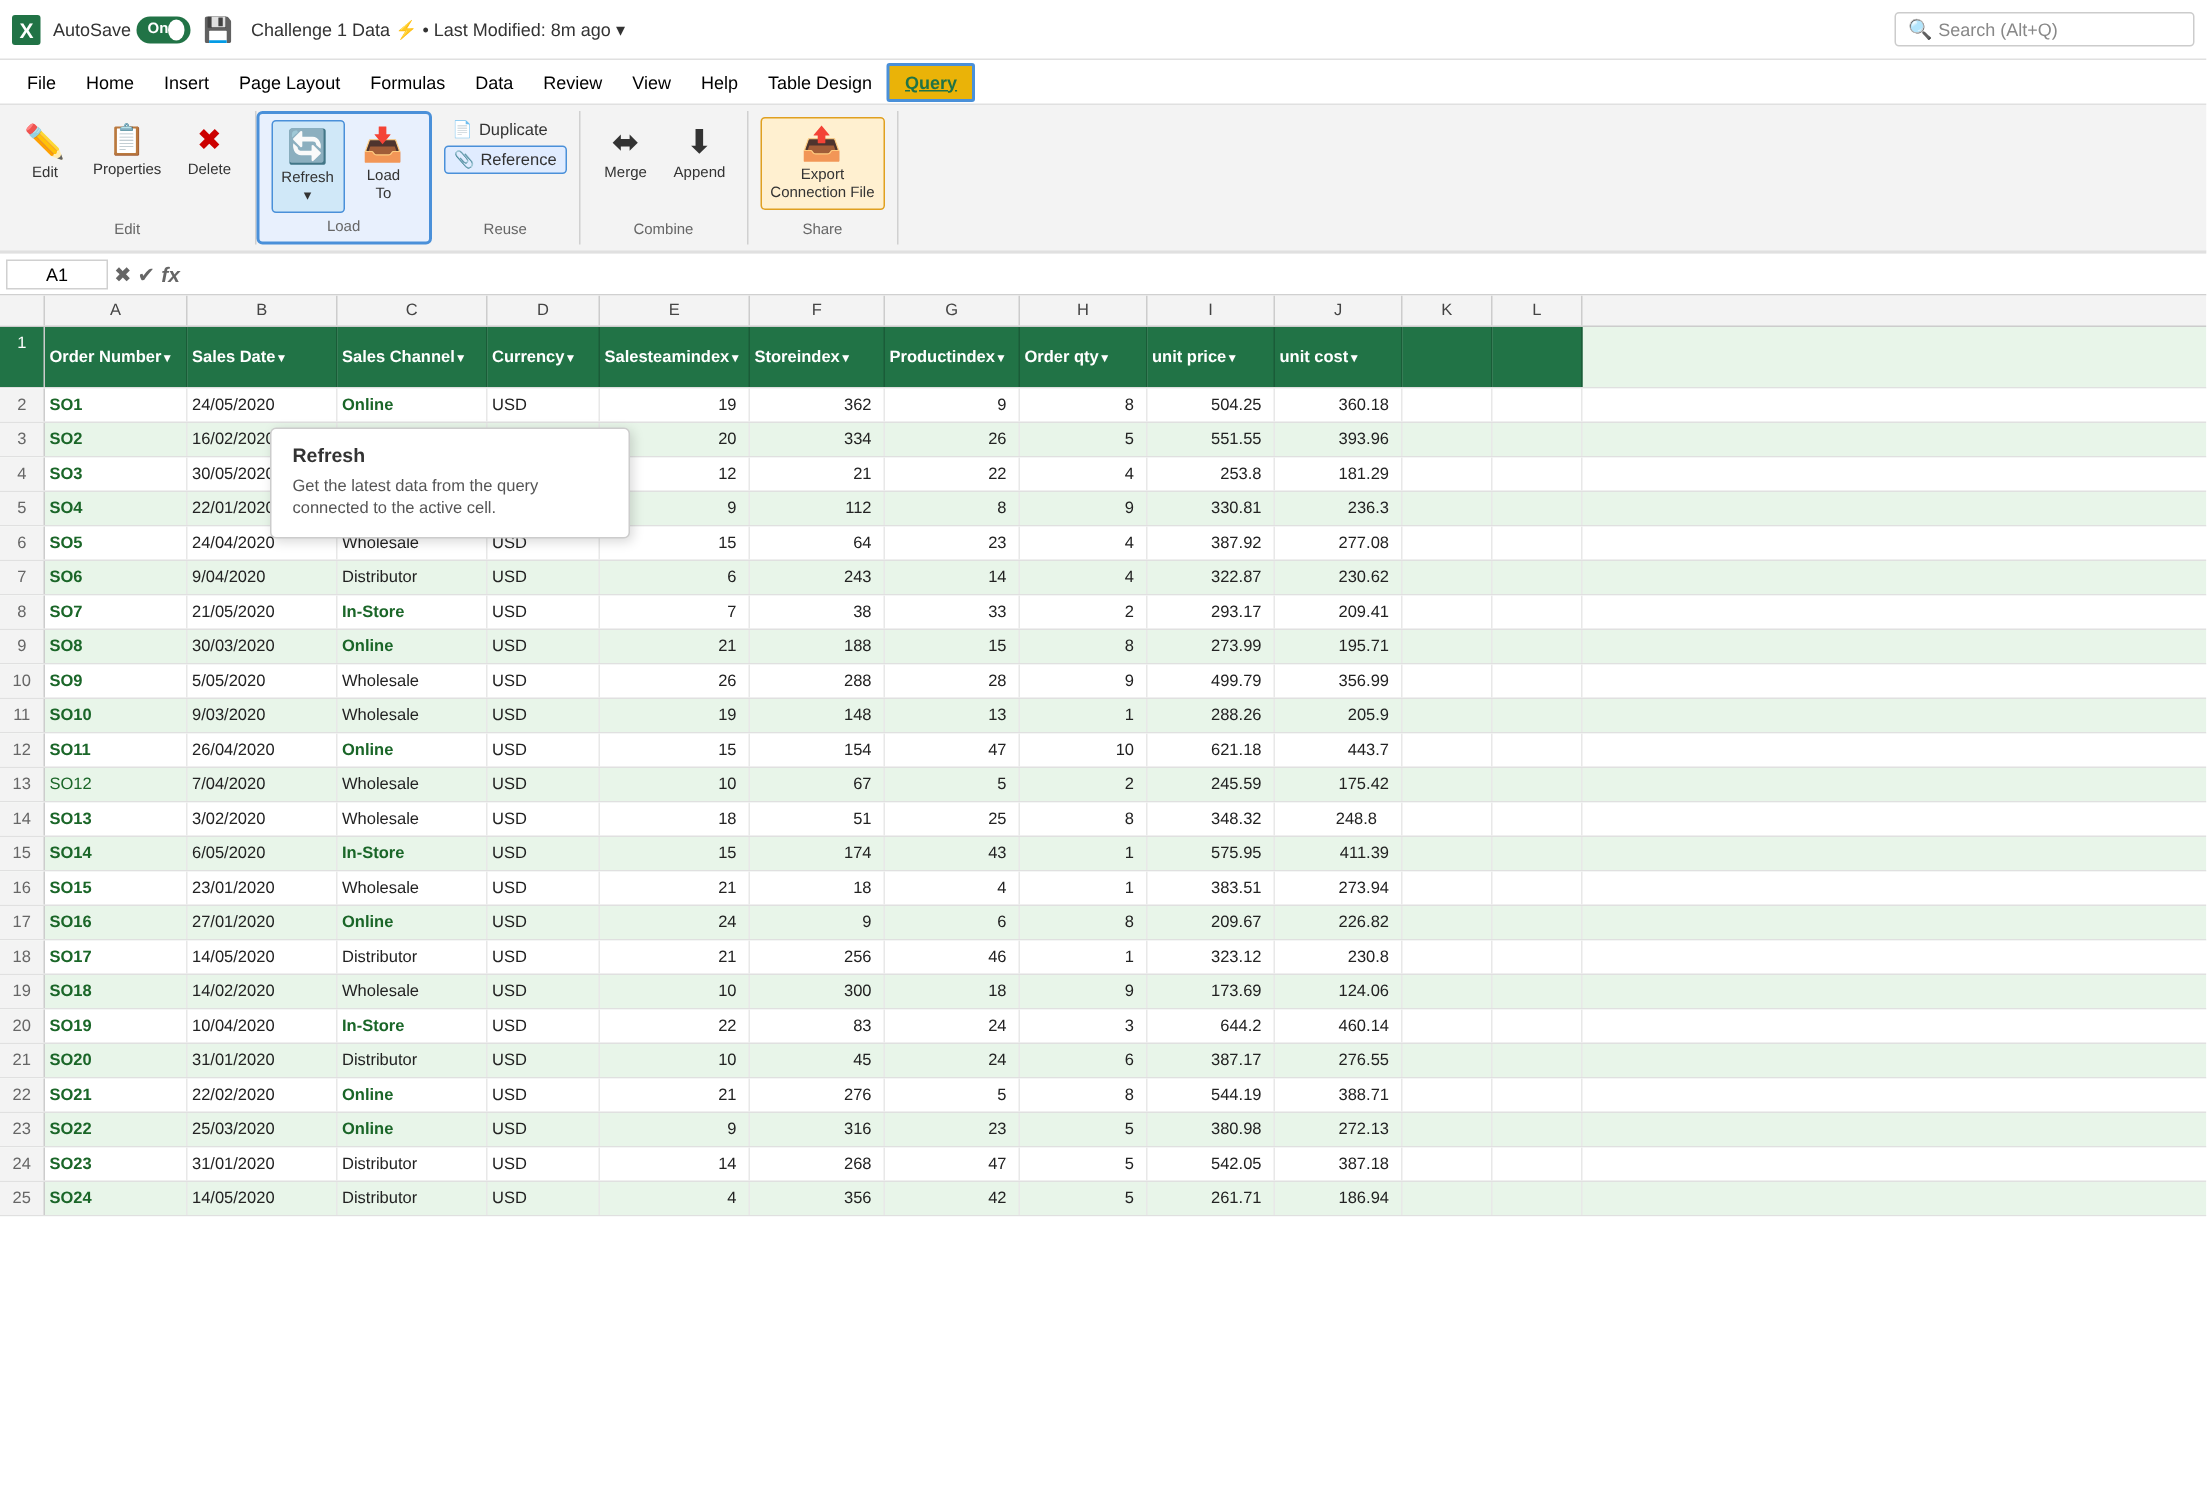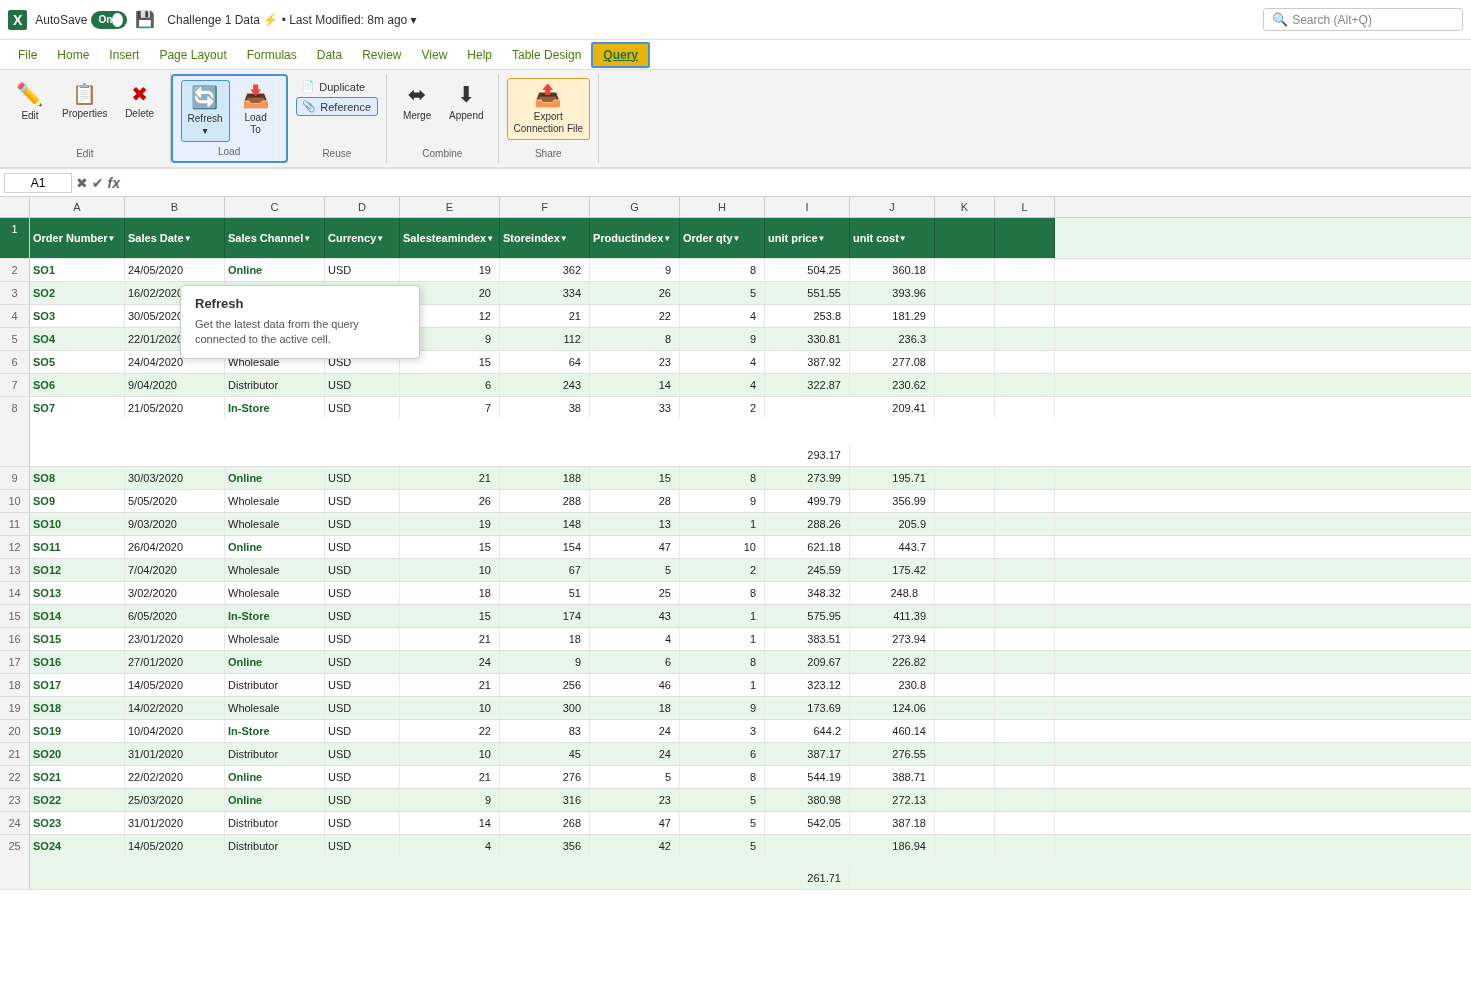--- a/index.html
+++ b/index.html
@@ -21,21 +21,21 @@
       display: flex; align-items: center; border: 1px solid #ccc; border-radius: 3px;
       padding: 3px 8px; width: 200px; color: #888; font-size: 12px;
     }
 
     
     #menu-bar {
       display: flex; align-items: center; height: 30px;
       background: #fff; padding: 0 8px; border-bottom: 1px solid #e0e0e0;
     }
     .menu-item {
-      padding: 4px 10px; font-size: 12px; color: #4d7c0f; cursor: pointer;
+      padding: 4px 10px; font-size: 12px; color: #000000; cursor: pointer;
       border-radius: 2px; user-select: none;
     }
     .menu-item.active { color: #217346; font-weight: bold; text-decoration: underline; }
 
     
     #ribbon {
       display: flex; align-items: stretch; min-height: 90px;
       background: #f3f3f3; border-bottom: 2px solid #e0e0e0; padding: 4px 0;
       position: relative;
     }
@@ -379,21 +379,21 @@
       <div class="data-row" style="background: rgb(255, 255, 255);">
     <div class="row-num">8</div>
     <div class="data-cell col-a" style="color:#1a6628;font-weight:bold;">SO7</div>
     <div class="data-cell col-b">21/05/2020</div>
     <div class="data-cell col-c" style="color:#1a6628;font-weight:bold;">In-Store</div>
     <div class="data-cell col-d">USD</div>
     <div class="data-cell col-e" style="justify-content:flex-end;padding-right:8px;">7</div>
     <div class="data-cell col-f" style="justify-content:flex-end;padding-right:8px;">38</div>
     <div class="data-cell col-g" style="justify-content:flex-end;padding-right:8px;">33</div>
     <div class="data-cell col-h" style="justify-content:flex-end;padding-right:8px;">2</div>
-    <div class="data-cell col-i" style="justify-content:flex-end;padding-right:8px;margin-top:47px;">293.17</div>
+    <div class="data-cell col-i" style="justify-content:flex-end;padding-right:8px;">293.17</div>
     <div class="data-cell col-j" style="justify-content:flex-end;padding-right:8px;">209.41</div>
     <div class="data-cell col-k"></div>
     <div class="data-cell col-l"></div>
   </div>
       <div class="data-row" style="background: rgb(232, 245, 233);">
     <div class="row-num">9</div>
     <div class="data-cell col-a" style="color:#1a6628;font-weight:bold;">SO8</div>
     <div class="data-cell col-b">30/03/2020</div>
     <div class="data-cell col-c" style="color:#1a6628;font-weight:bold;">Online</div>
     <div class="data-cell col-d">USD</div>
@@ -446,21 +446,21 @@
     <div class="data-cell col-f" style="justify-content:flex-end;padding-right:8px;">154</div>
     <div class="data-cell col-g" style="justify-content:flex-end;padding-right:8px;">47</div>
     <div class="data-cell col-h" style="justify-content:flex-end;padding-right:8px;">10</div>
     <div class="data-cell col-i" style="justify-content:flex-end;padding-right:8px;">621.18</div>
     <div class="data-cell col-j" style="justify-content:flex-end;padding-right:8px;">443.7</div>
     <div class="data-cell col-k"></div>
     <div class="data-cell col-l"></div>
   </div>
       <div class="data-row" style="background: rgb(232, 245, 233);">
     <div class="row-num">13</div>
-    <div class="data-cell col-a" style="color:#1a6628;font-weight:bold;text-align:center;">SO12</div>
+    <div class="data-cell col-a" style="color:#1a6628;font-weight:normal;text-align:center;">SO12</div>
     <div class="data-cell col-b">7/04/2020</div>
     <div class="data-cell col-c" style="color:;font-weight:normal;">Wholesale</div>
     <div class="data-cell col-d">USD</div>
     <div class="data-cell col-e" style="justify-content:flex-end;padding-right:8px;">10</div>
     <div class="data-cell col-f" style="justify-content:flex-end;padding-right:8px;">67</div>
     <div class="data-cell col-g" style="justify-content:flex-end;padding-right:8px;">5</div>
     <div class="data-cell col-h" style="justify-content:flex-end;padding-right:8px;">2</div>
     <div class="data-cell col-i" style="justify-content:flex-end;padding-right:8px;">245.59</div>
     <div class="data-cell col-j" style="justify-content:flex-end;padding-right:8px;">175.42</div>
     <div class="data-cell col-k"></div>
@@ -634,19 +634,19 @@
       <div class="data-row" style="background: rgb(232, 245, 233);">
     <div class="row-num">25</div>
     <div class="data-cell col-a" style="color:#1a6628;font-weight:bold;">SO24</div>
     <div class="data-cell col-b">14/05/2020</div>
     <div class="data-cell col-c" style="color:;font-weight:normal;">Distributor</div>
     <div class="data-cell col-d">USD</div>
     <div class="data-cell col-e" style="justify-content:flex-end;padding-right:8px;">4</div>
     <div class="data-cell col-f" style="justify-content:flex-end;padding-right:8px;">356</div>
     <div class="data-cell col-g" style="justify-content:flex-end;padding-right:8px;">42</div>
     <div class="data-cell col-h" style="justify-content:flex-end;padding-right:8px;">5</div>
-    <div class="data-cell col-i" style="justify-content:flex-end;padding-right:8px;margin-top:32px;">261.71</div>
+    <div class="data-cell col-i" style="justify-content:flex-end;padding-right:8px;">261.71</div>
     <div class="data-cell col-j" style="justify-content:flex-end;padding-right:8px;">186.94</div>
     <div class="data-cell col-k"></div>
     <div class="data-cell col-l"></div>
   </div>
     </div>
 </div>
 
 </body></html>

